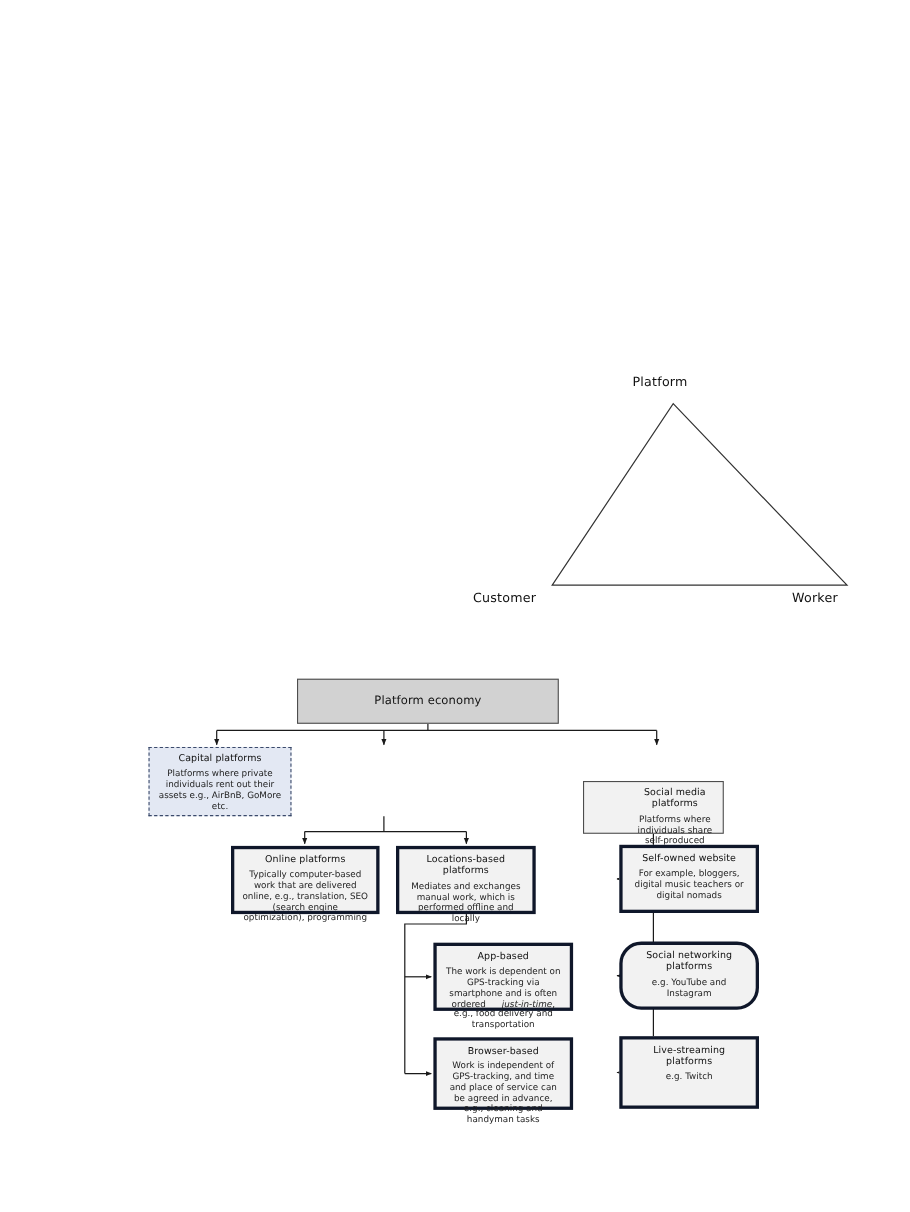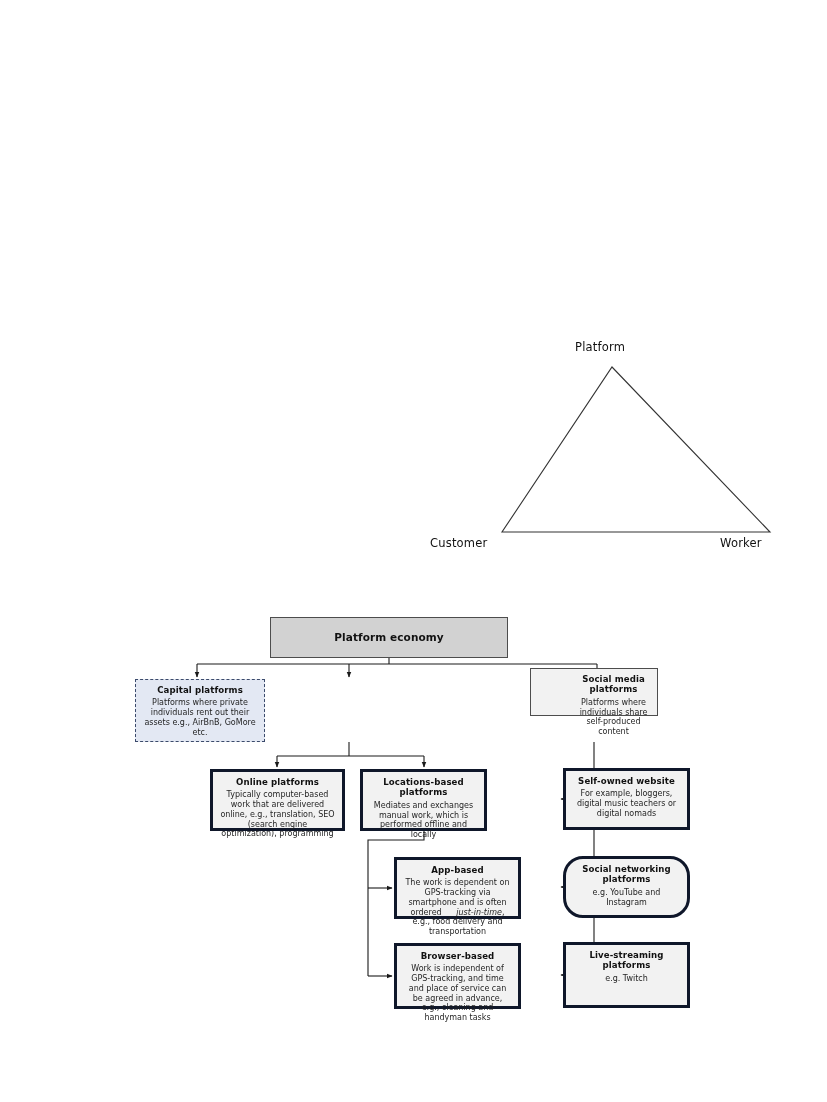--- a/index.html
+++ b/index.html
@@ -75,21 +75,21 @@
     box-sizing: border-box;
     background: #f2f2f2;
     border: 3px solid #0f172a;
     text-align: center;
     padding: 5px 6px 6px 6px;
     line-height: 1.22;
   }
   .node .title {
     display: block;
     font-size: 8.6px;
-    font-weight: bold;
+    font-weight: normal;
     letter-spacing: 0.1px;
     color: #111111;
     margin-bottom: 3px;
   }
   .node .desc {
     display: block;
     font-size: 8px;
     color: #1f1f1f;
   }
   .node .desc i { font-style: italic; padding-left: 12px; }
@@ -122,21 +122,21 @@
     border: 1px dashed #3b4a6b;
   }
   #node-digital-labour-platforms {
     left: 287px;
     top: 679px;
     width: 126px;
     height: 63px;
   }
   #node-social-media-platforms {
     left: 530px;
-    top: 668px;
+    top: 710px;
     width: 128px;
     height: 48px;
     padding-left: 45px;
   }
 
   
   #node-online-platforms {
     left: 210px;
     top: 769px;
     width: 135px;

